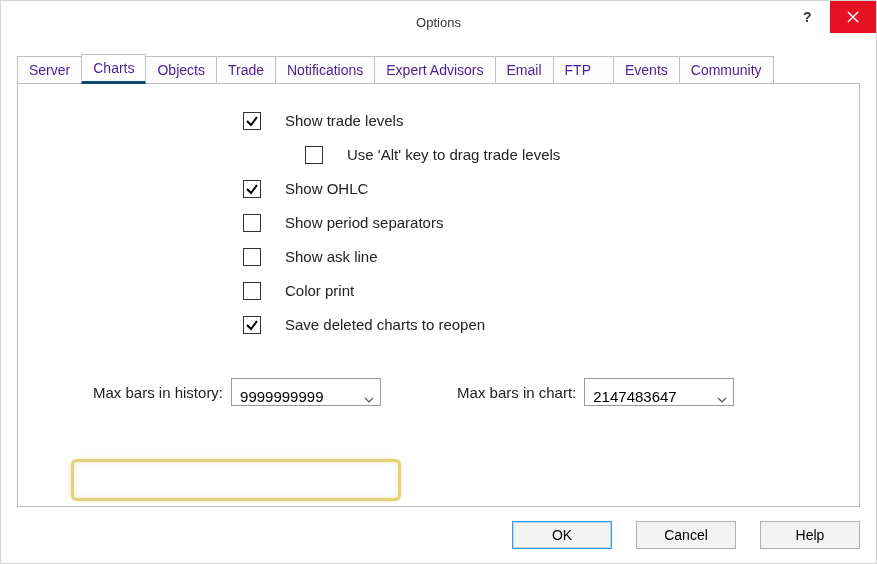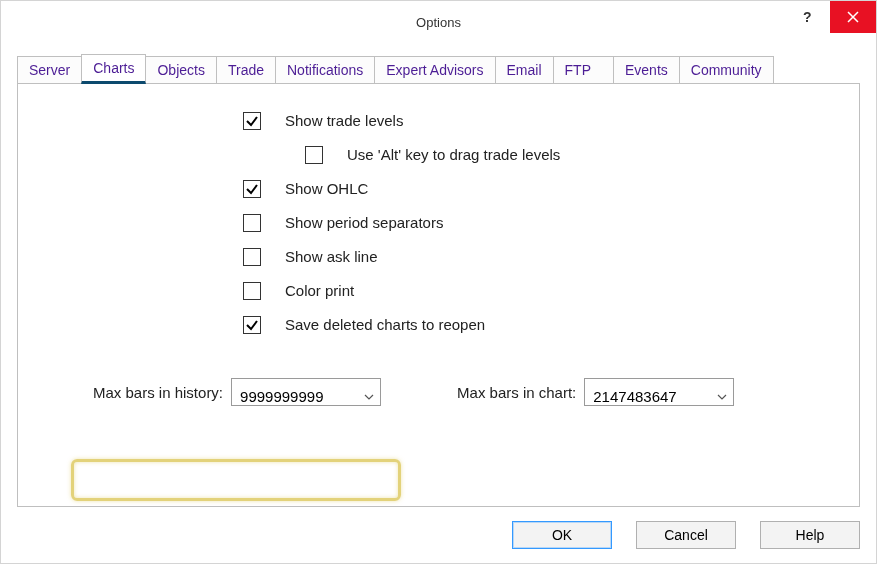--- a/index.html
+++ b/index.html
@@ -146,21 +146,21 @@
   .bars-label {
     font-size: 15px;
     color: #222;
   }
   .combo {
     width: 150px;
     height: 28px;
     border: 1px solid #9a9a9a;
     background: #fff;
     display: flex;
-    align-items: center;
+    align-items: flex-end;
     justify-content: space-between;
     padding: 8px 6px 0 8px;
     font-size: 15px;
     cursor: pointer;
   }
   .combo .chev {
     font-size: 10px;
     color: #555;
   }
   .button-row {

